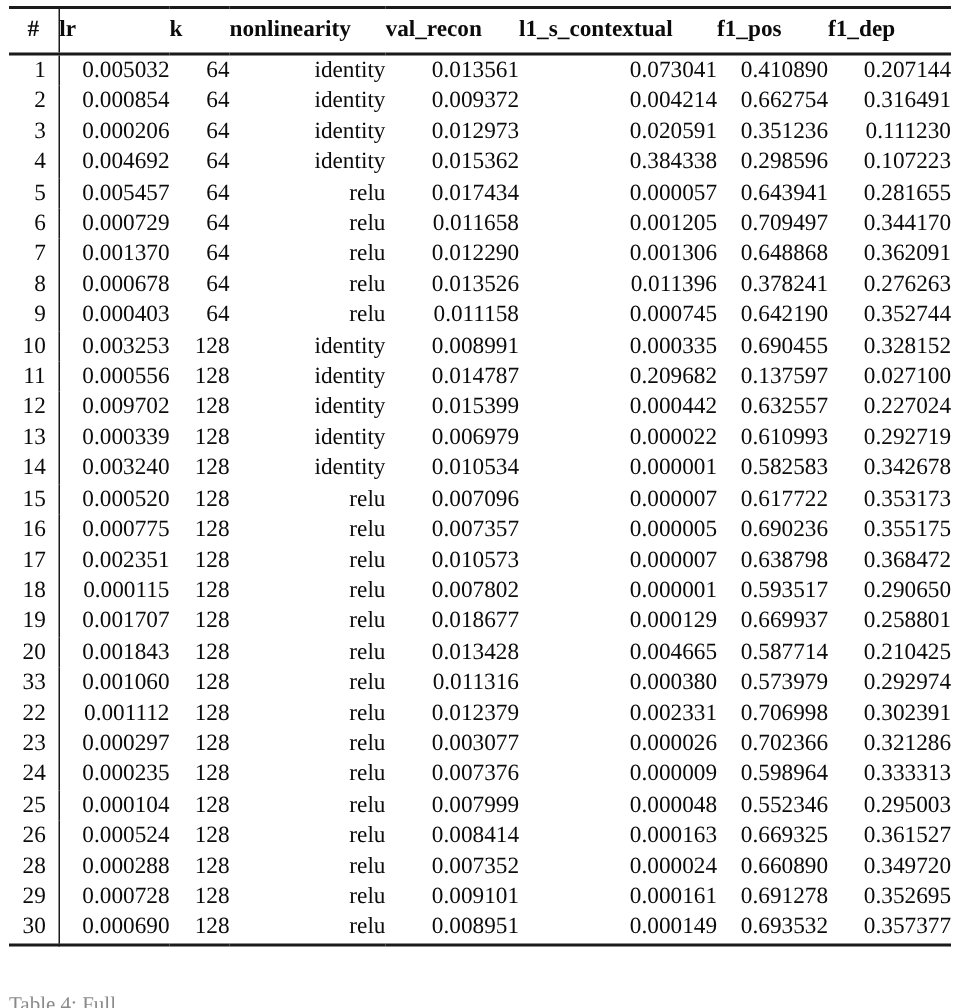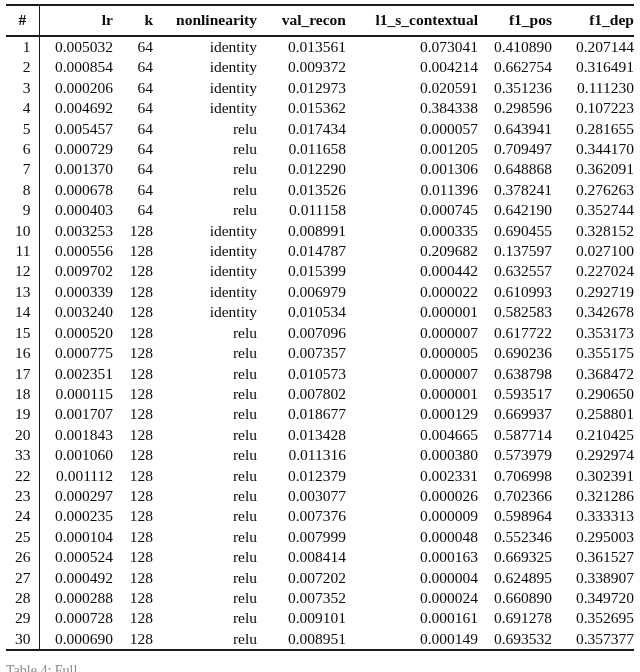--- a/index.html
+++ b/index.html
@@ -27,21 +27,21 @@
   table.results {
     width: 628px;
     table-layout: fixed;
     border-collapse: collapse;
     border-top: 2px solid #1b1b1b;
     border-bottom: 2px solid #1b1b1b;
     font-size: 15.5px;
   }
   table.results th {
     font-weight: bold;
-    text-align: right;
+    text-align: left;
     padding: 5px 0 6px 0;
     border-bottom: 2px solid #1b1b1b;
     white-space: nowrap;
     overflow: hidden;
   }
   table.results td {
     text-align: right;
     padding: 0;
     line-height: 20.4px;
     height: 20.4px;
@@ -354,30 +354,20 @@
             <td class="col-hash">26</td>
             <td>0.000524</td>
             <td>128</td>
             <td>relu</td>
             <td>0.008414</td>
             <td>0.000163</td>
             <td>0.669325</td>
             <td>0.361527</td>
           </tr>
           <tr>
-            <td class="col-hash">27</td>
-            <td>0.000492</td>
-            <td>128</td>
-            <td>relu</td>
-            <td>0.007202</td>
-            <td>0.000004</td>
-            <td>0.624895</td>
-            <td>0.338907</td>
-          </tr>
-          <tr>
             <td class="col-hash">28</td>
             <td>0.000288</td>
             <td>128</td>
             <td>relu</td>
             <td>0.007352</td>
             <td>0.000024</td>
             <td>0.660890</td>
             <td>0.349720</td>
           </tr>
           <tr>

